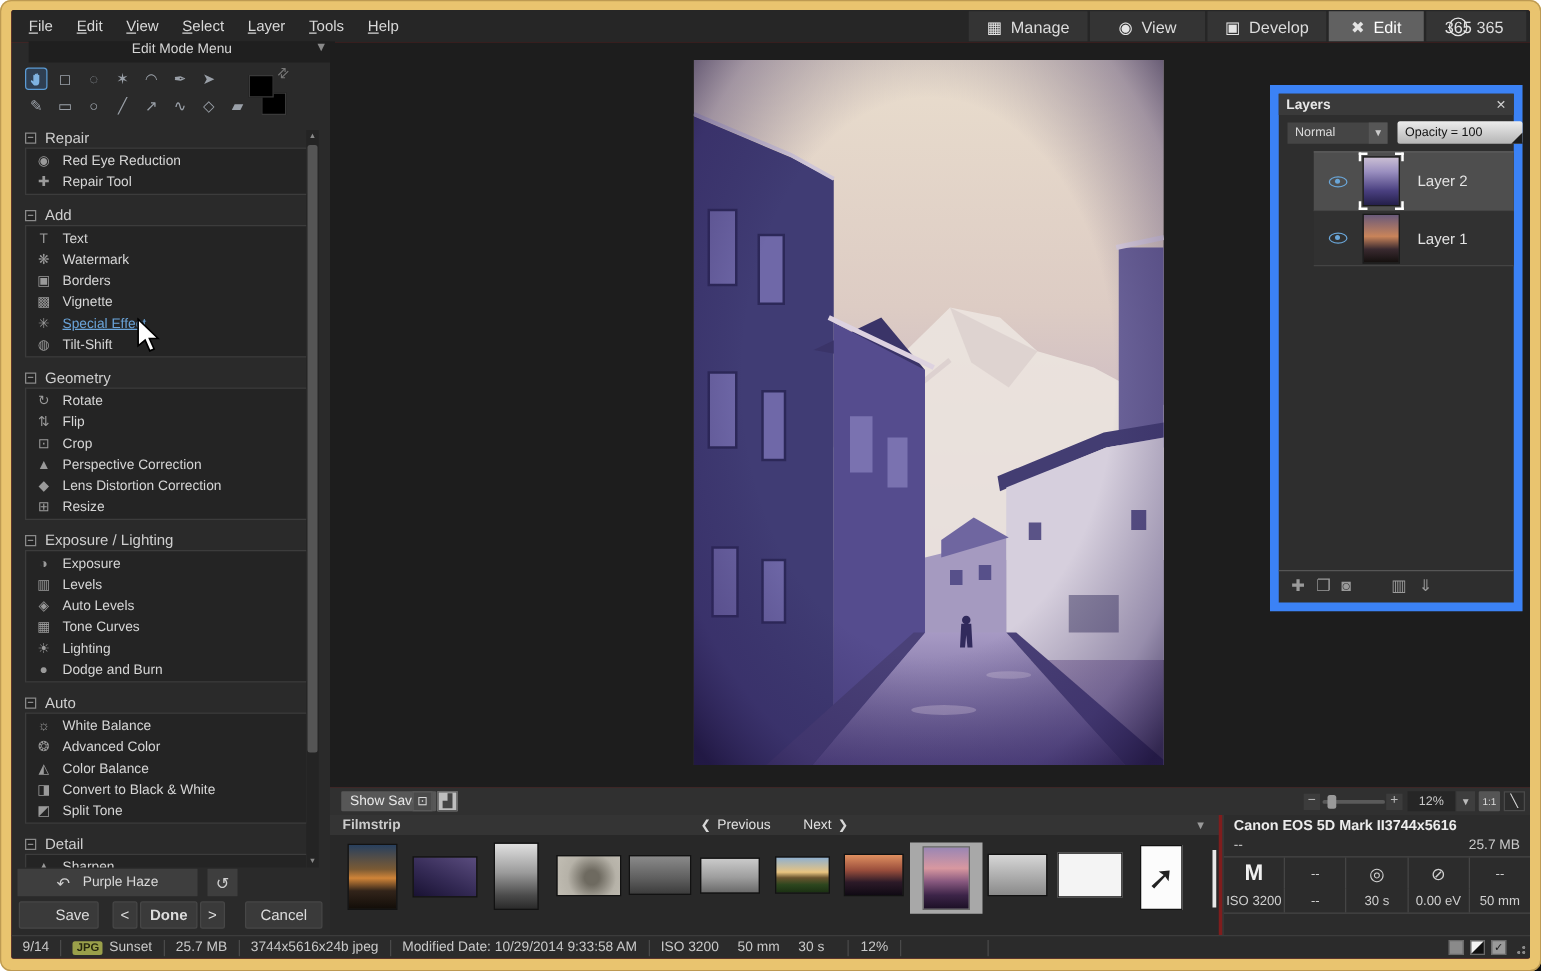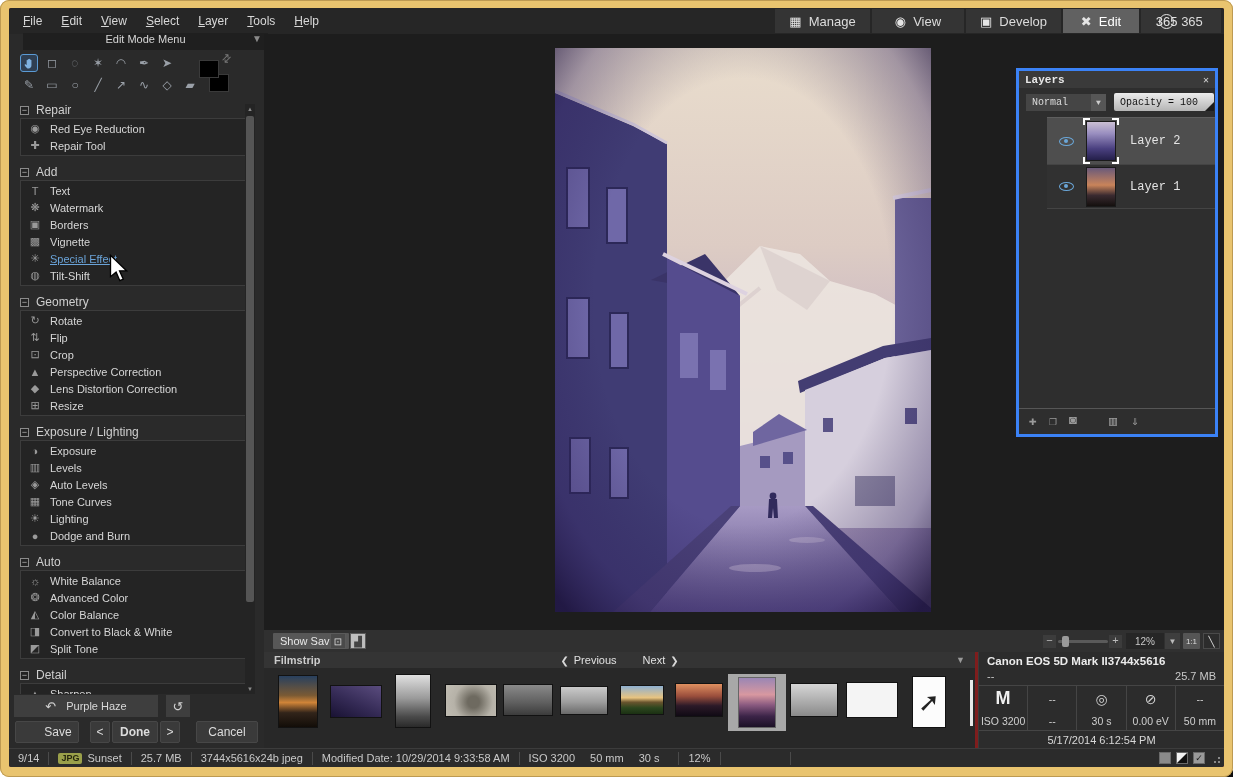--- a/index.html
+++ b/index.html
@@ -54,21 +54,21 @@
   .btn.prev{left:81px;width:20px;}
   .btn.done{left:103px;width:46px;font-weight:bold;}
   .btn.next{left:151px;width:20px;}
   .btn.cancel{left:187px;width:62px;}
 
   
   .canvas{position:absolute;left:255px;top:26px;width:960px;height:596px;background:#1d1d1d;}
   .photo{position:absolute;left:291px;top:14px;width:376px;height:564px;}
 
   
-  .layers-panel{position:absolute;left:1007px;top:60px;width:202px;height:369px;background:#2e2e2e;border:3px solid #3b82f6;font-family:Liberation Mono, monospace;}
+  .layers-panel{position:absolute;left:1007px;top:60px;width:202px;height:421px;background:#2e2e2e;border:7px solid #3b82f6;}
   .lp-title{position:absolute;left:0;top:0;right:0;height:17px;background:#3a3a3a;color:#e8e8e8;font-size:11px;font-weight:bold;display:flex;align-items:center;padding:0 6px;justify-content:space-between;}
   .lp-x{font-weight:normal;color:#cfcfcf;font-size:10px;}
   .lp-blend{position:absolute;left:7px;top:23px;width:80px;height:17px;background:#454545;color:#ddd;font-size:10px;display:flex;align-items:center;padding-left:6px;}
   .lp-blend .dd{position:absolute;right:0;top:0;width:15px;height:17px;background:#565656;color:#ccc;font-size:8px;display:flex;align-items:center;justify-content:center;}
   .lp-opacity{position:absolute;left:95px;top:22px;width:100px;height:18px;background:linear-gradient(180deg,#ececec,#b5b5b5);color:#111;font-size:10px;display:flex;align-items:center;padding-left:6px;border-radius:2px;}
   .lp-opacity:after{content:"";position:absolute;right:0;bottom:0;border-left:9px solid transparent;border-bottom:9px solid #1c1c1c;}
   .lp-rows{position:absolute;left:0;top:46px;right:0;}
   .layer-row{position:relative;height:44px;background:#313131;border-bottom:1px solid #444;display:flex;align-items:center;margin-left:28px;}
   .layer-row.sel{height:48px;background:#4e4e4e;border-top:1px solid #5e5e5e;}
   .eye{position:relative;width:15px;height:9px;border:1.5px solid #6aa6d8;border-radius:50%;margin-left:12px;}
@@ -554,21 +554,20 @@
       <span class="cell">--</span>
     </div>
     <div class="rowvals">
       <span class="cell">ISO 3200</span>
       <span class="cell">--</span>
       <span class="cell">30 s</span>
       <span class="cell">0.00 eV</span>
       <span class="cell">50 mm</span>
     </div>
     <div class="div2"></div>
-    <div class="daterow">5/17/2014 6:12:54 PM</div>
   </div>
 
   <div class="statusbar">
     <span class="seg">9/14</span>
     <span class="seg">
       <span class="jpg-badge">JPG</span>
       <span>Sunset</span>
     </span>
     <span class="seg">25.7 MB</span>
     <span class="seg">3744x5616x24b jpeg</span>

